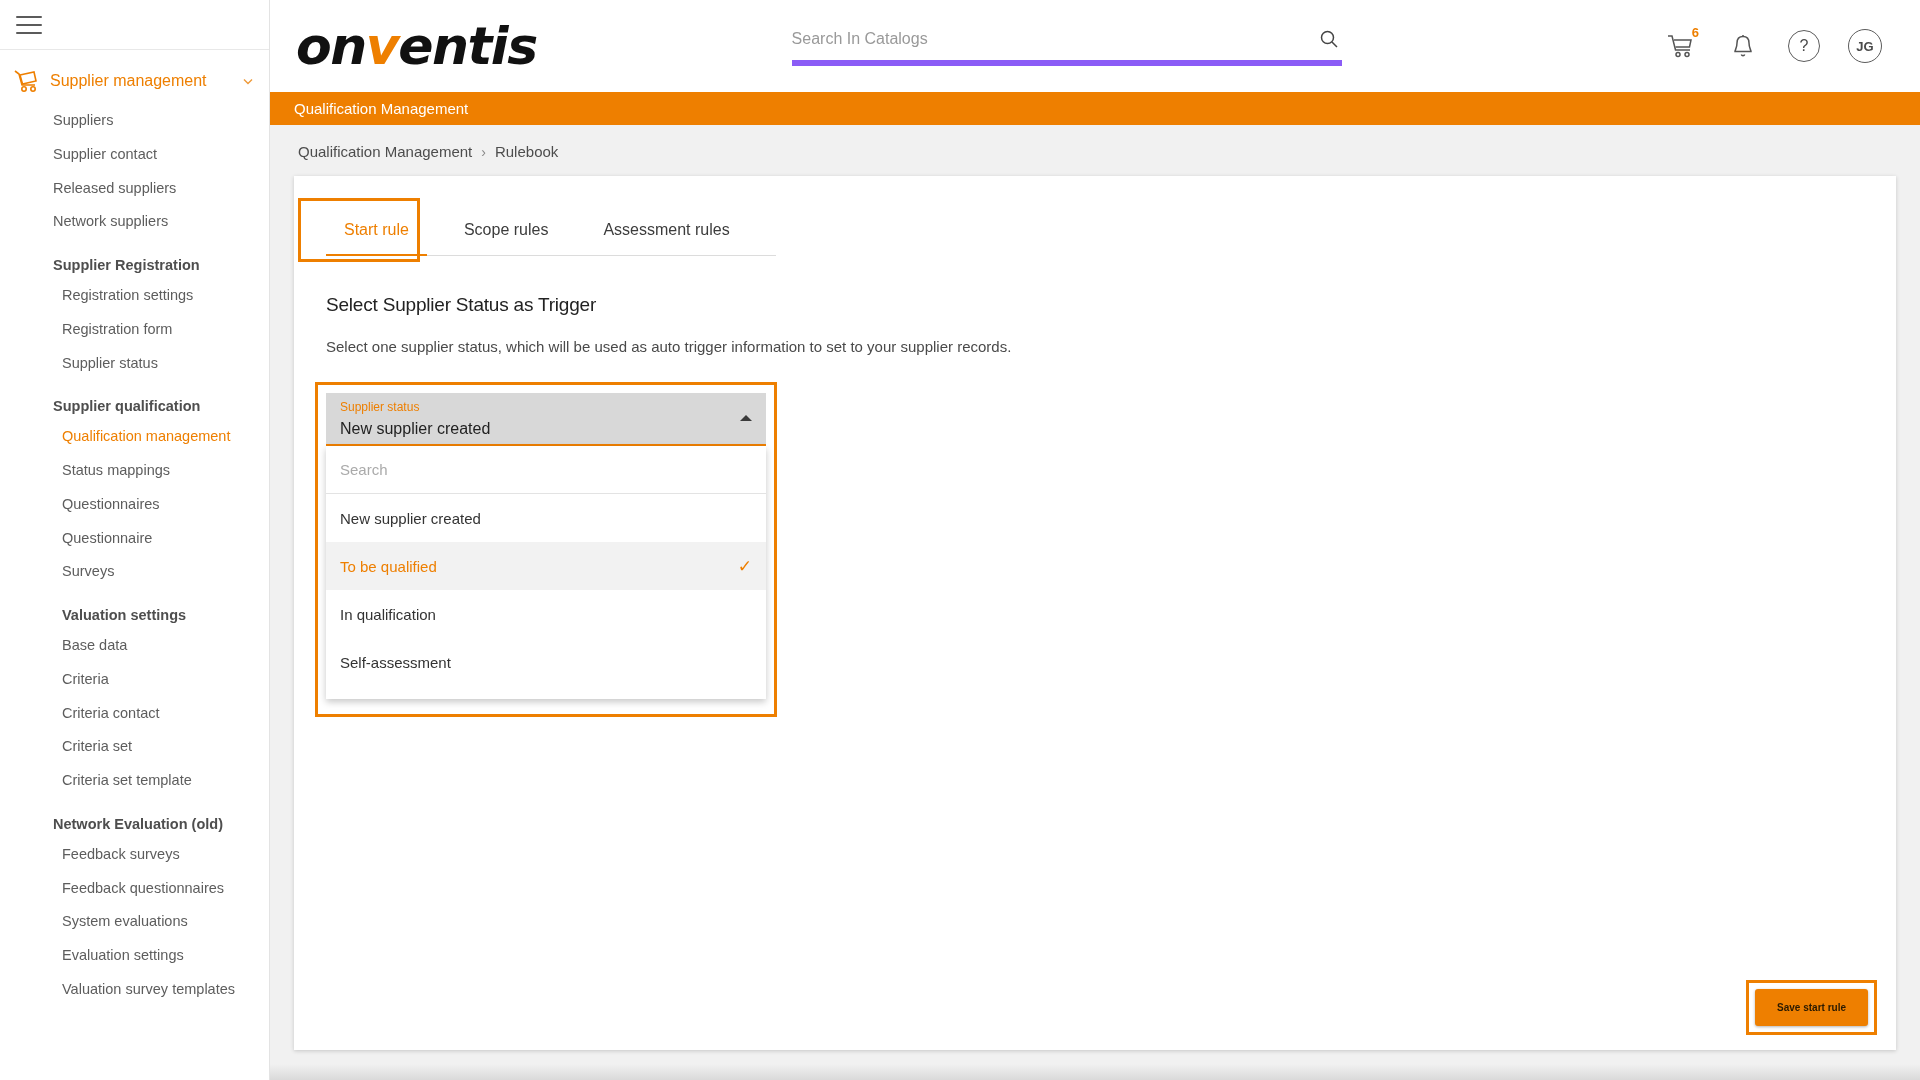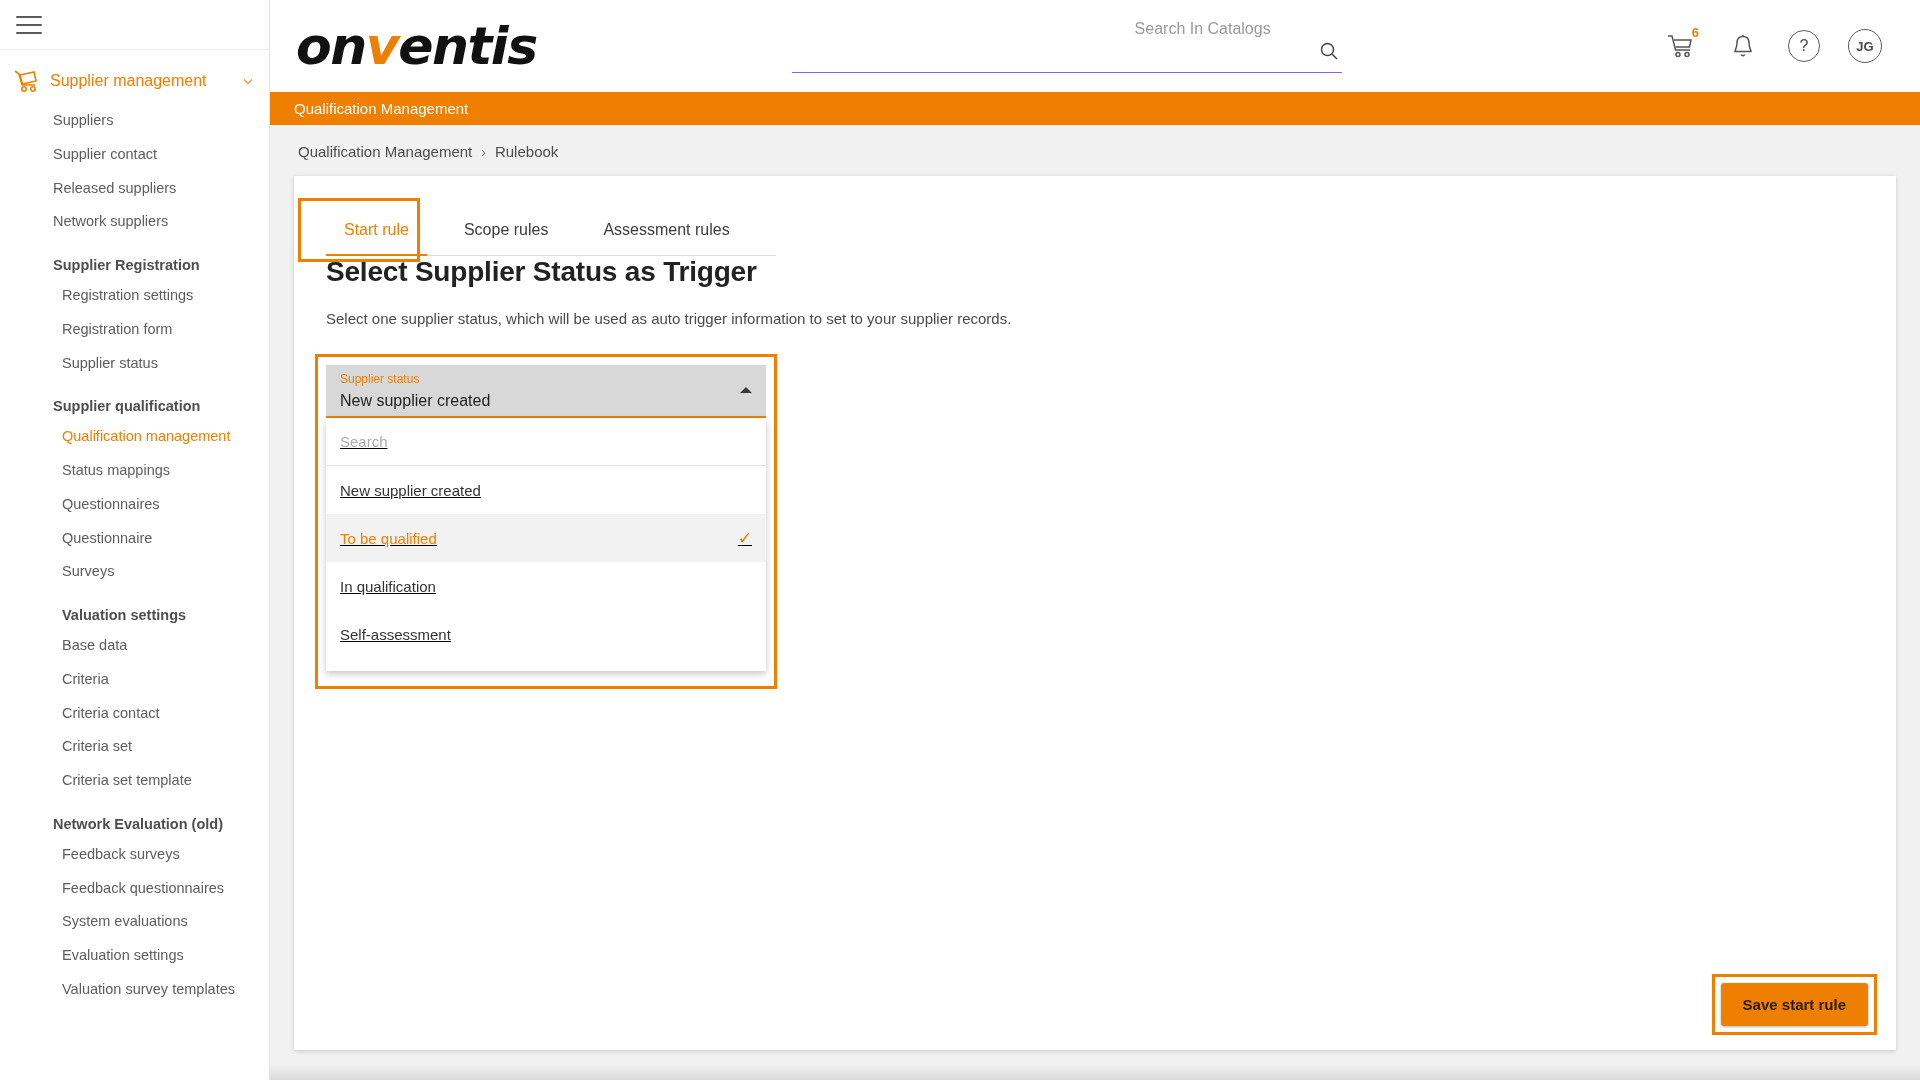--- a/index.html
+++ b/index.html
@@ -85,24 +85,23 @@
     font-family: "DejaVu Sans", sans-serif;
     margin-left: 2px;
     line-height: 1;
     user-select: none;
   }
   .logo .v { color: #ee7f00; }
 
   .search-wrap {
     margin-left: 255px;
     width: 550px;
-    border-bottom: 1px solid #8b5cf6;
-    display: flex; align-items: flex-end;
+    border-bottom: 6px solid #8b5cf6;
+    display: flex; align-items: center;
     padding-bottom: 8px;
-    flex-direction: column;
   }
   .search-input {
     flex: 1;
     border: none; outline: none;
     font-size: 16px;
     color: #4a4a4a;
     font-family: "Liberation Sans", sans-serif;
     background: transparent;
   }
   .search-input::placeholder { color: #999; }
@@ -194,23 +193,24 @@
   .tab-highlight {
     position: absolute;
     left: 298px; top: 198px;
     width: 122px; height: 64px;
     border: 3px solid #ee7f00;
     pointer-events: none;
     z-index: 30;
   }
 
   .section-title {
-    font-size: 28px;
-    font-weight: bold;
+    font-size: 19px;
+    font-weight: normal;
     color: #222;
+    margin-top: 38px;
     letter-spacing: -0.2px;
   }
   .section-sub {
     font-size: 15px;
     color: #4a4a4a;
     margin-top: 22px;
   }
 
   
   .select-wrap { position: relative; margin-top: 38px; width: 440px; }
@@ -230,21 +230,20 @@
     border-left: 6px solid transparent;
     border-right: 6px solid transparent;
     border-bottom: 6px solid #3a3a3a;
   }
   .select-menu {
     position: absolute; top: 53px; left: 0; right: 0;
     background: #ffffff;
     box-shadow: 0 3px 7px rgba(0,0,0,0.22);
     padding-bottom: 13px;
     z-index: 20;
-    text-decoration: underline;
   }
   .menu-search {
     height: 48px;
     border-bottom: 1px solid #e3e3e3;
     display: flex; align-items: center;
     padding: 0 14px;
   }
   .menu-search input {
     border: none; outline: none;
     font-size: 15px; color: #444;
@@ -276,21 +275,21 @@
 
   
   .save-row {
     position: absolute;
     right: 28px; bottom: 24px;
   }
   .save-btn {
     background: #ee7f00;
     color: #2a1a00;
     border: none;
-    font-size: 15px;
+    font-size: 10px;
     font-weight: bold;
     font-family: "Liberation Sans", sans-serif;
     padding: 13px 22px;
     border-radius: 3px;
     cursor: pointer;
     box-shadow: 0 1px 3px rgba(0,0,0,0.3);
   }
   .save-highlight {
     position: absolute;
     left: -9px; top: -9px; right: -9px; bottom: -9px;

